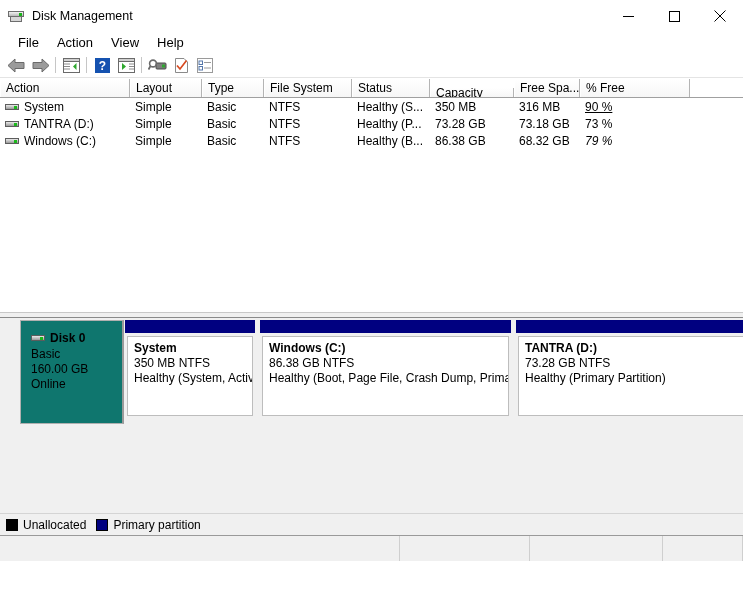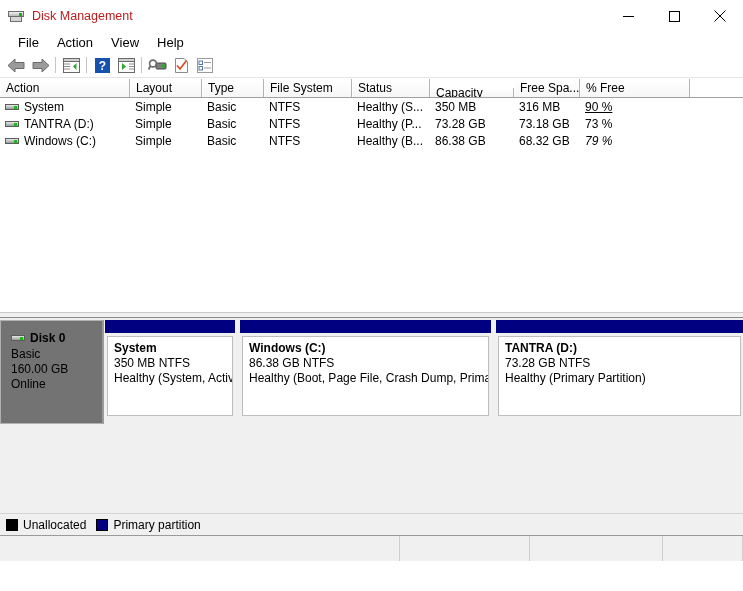--- a/index.html
+++ b/index.html
@@ -40,21 +40,21 @@
   }
   .title-icon .base {
     position: absolute; left: 2px; top: 9px;
     width: 12px; height: 5px;
     background: #d6d6d6;
     border: 1px solid #6d6d6d;
     border-top: none;
   }
   .title-text {
     font-size: 12.5px;
-    color: #b91c1c;
+    color: #000000;
     flex: 1 1 auto;
   }
   .win-controls { display: flex; height: 32px; }
   .win-btn {
     width: 46px; height: 32px;
     display: flex; align-items: center; justify-content: center;
     color: #000;
   }
   .win-btn svg { display: block; }
 
@@ -160,25 +160,26 @@
     background: #f0f0f0;
     overflow: hidden;
   }
   .disk-row {
     display: flex;
     height: 104px;
     margin-top: 2px;
   }
   .disk-info {
     width: 104px;
-    background: #737373;
+    background: #0f766e;
     border: 1px solid #b0b0b0;
     border-right: 2px solid #9a9a9a;
     padding: 10px 16px 0 10px;
     flex: 0 0 auto;
+    margin-left: 20px;
   }
   .disk-title {
     display: flex; align-items: center;
     font-weight: bold;
     font-size: 12px;
     margin-bottom: 2px;
   }
   .disk-title .vol-icon { margin-right: 5px; }
   .disk-line { font-size: 12px; line-height: 15px; }
 

